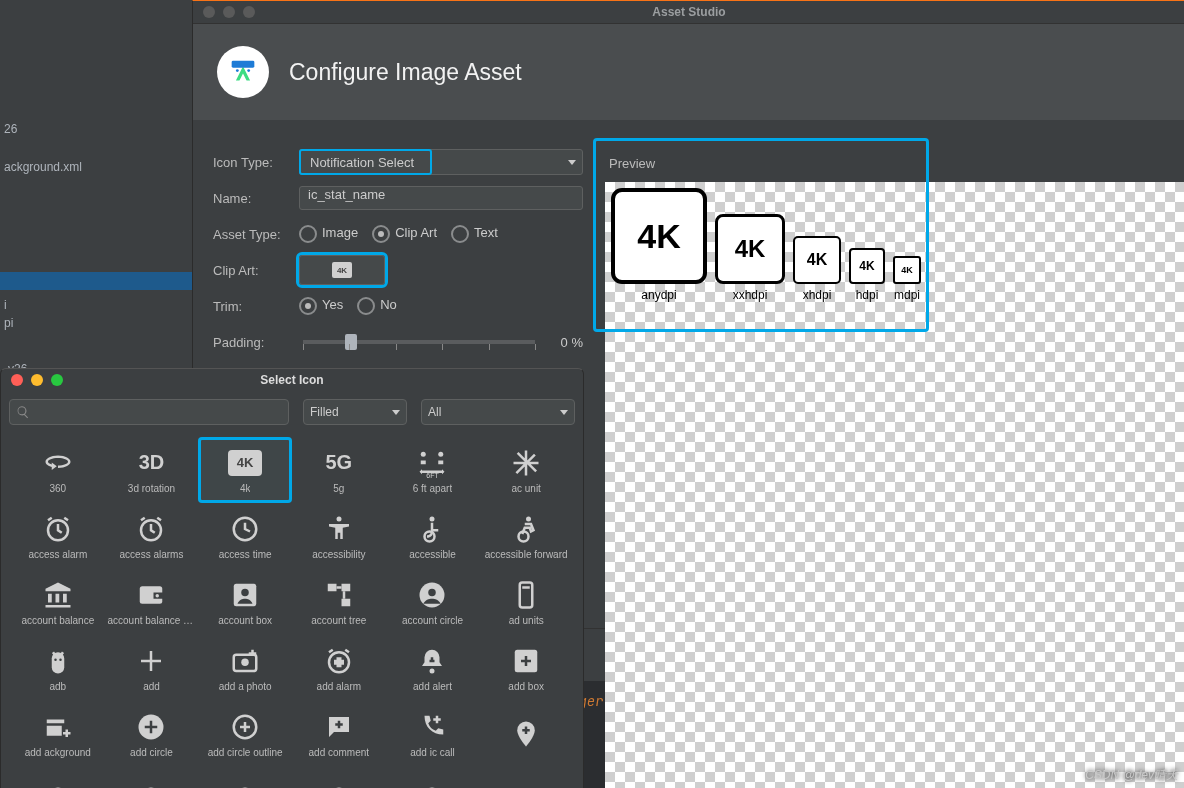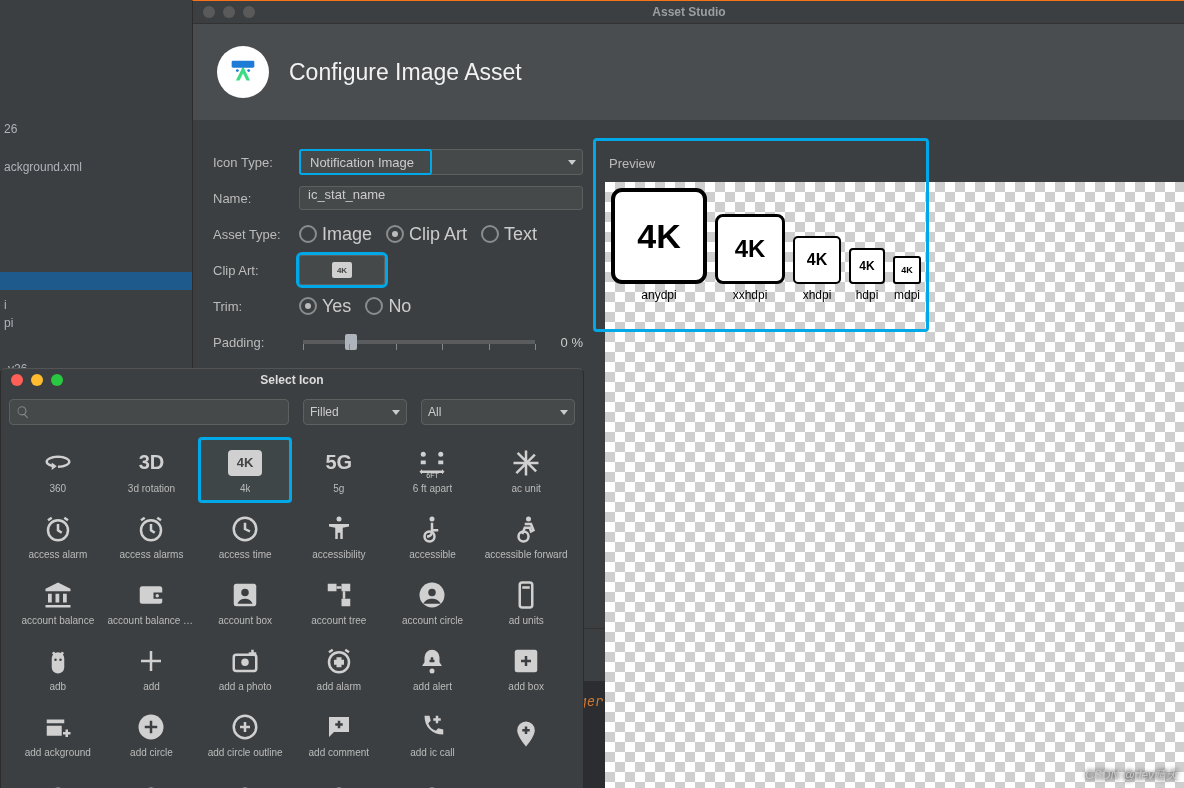--- a/index.html
+++ b/index.html
@@ -104,21 +104,21 @@
   }
   .hl-blue { outline: 3px solid #00a8e8; outline-offset: 0px; border-radius:3px; }
   .inner-hl { box-shadow: inset 0 0 0 2px #00a8e8; border-radius:3px; }
 
   .text-input {
     flex:1; height:22px; background:#45494a; border:1px solid #5e6060;
     border-radius:3px; padding:0 8px; color:#ccc; font-size:13px;
   }
 
   .radio-group { display:flex; gap:14px; align-items:center; }
-  .radio { display:flex; align-items:center; gap:5px; font-size:18px; color:#ccc; }
+  .radio { display:flex; gap:5px; font-size:13px; color:#ccc; }
   .radio .dot {
     width:14px; height:14px; border:2px solid #8a8c8d; border-radius:50%;
     display:flex; align-items:center; justify-content:center;
   }
   .radio.selected .dot::after {
     content:""; width:6px; height:6px; background:#bbb; border-radius:50%;
   }
 
   .clipart-btn {
     width:84px; height:28px; background:#45494a; border:1px solid #5e6060;
@@ -278,21 +278,21 @@
     <div class="asset-header-title">Configure Image Asset</div>
   </div>
 
   <div class="asset-body">
     <div class="config-col">
 
       <div class="form-row">
         <label>Icon Type:</label>
         <div class="select-box" style="position:relative;">
           <span style="position:absolute;left:-1px;top:-1px;right:150px;bottom:-1px;" class="inner-hl"></span>
-          <span>Notification Image</span>
+          <span>Notification Select</span>
           <span class="caret"></span>
         </div>
       </div>
 
       <div class="form-row">
         <label>Name:</label>
         <div class="text-input">
           <span>ic_stat_name</span>
         </div>
       </div>

